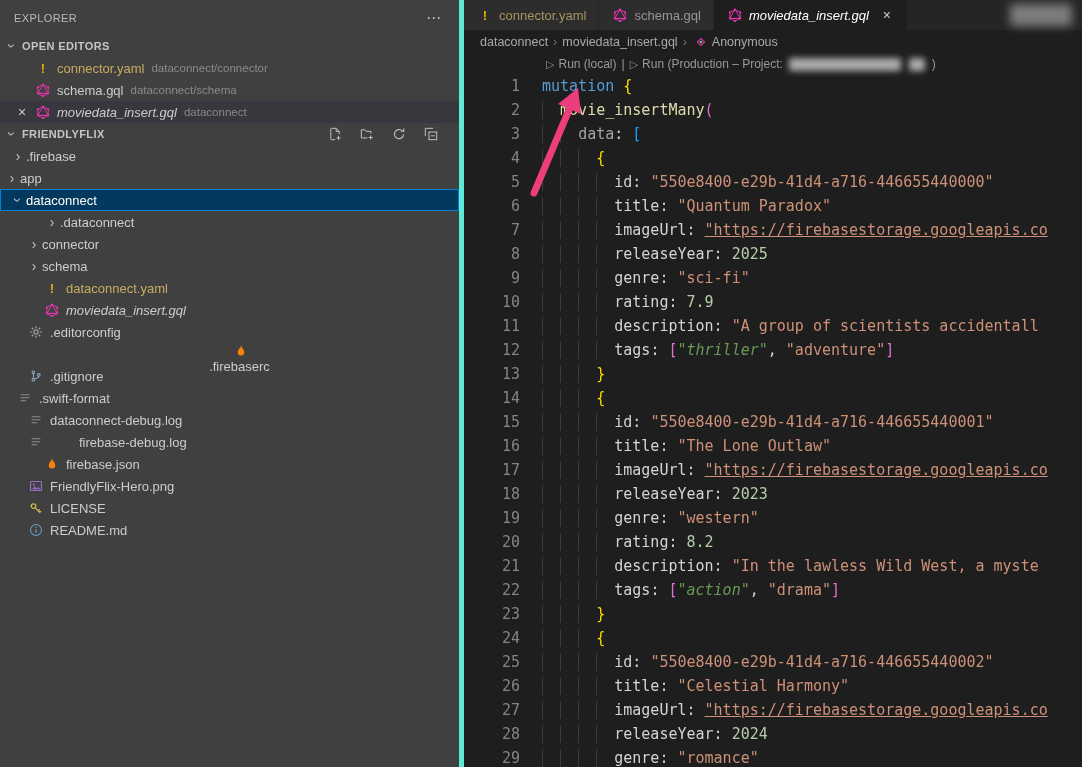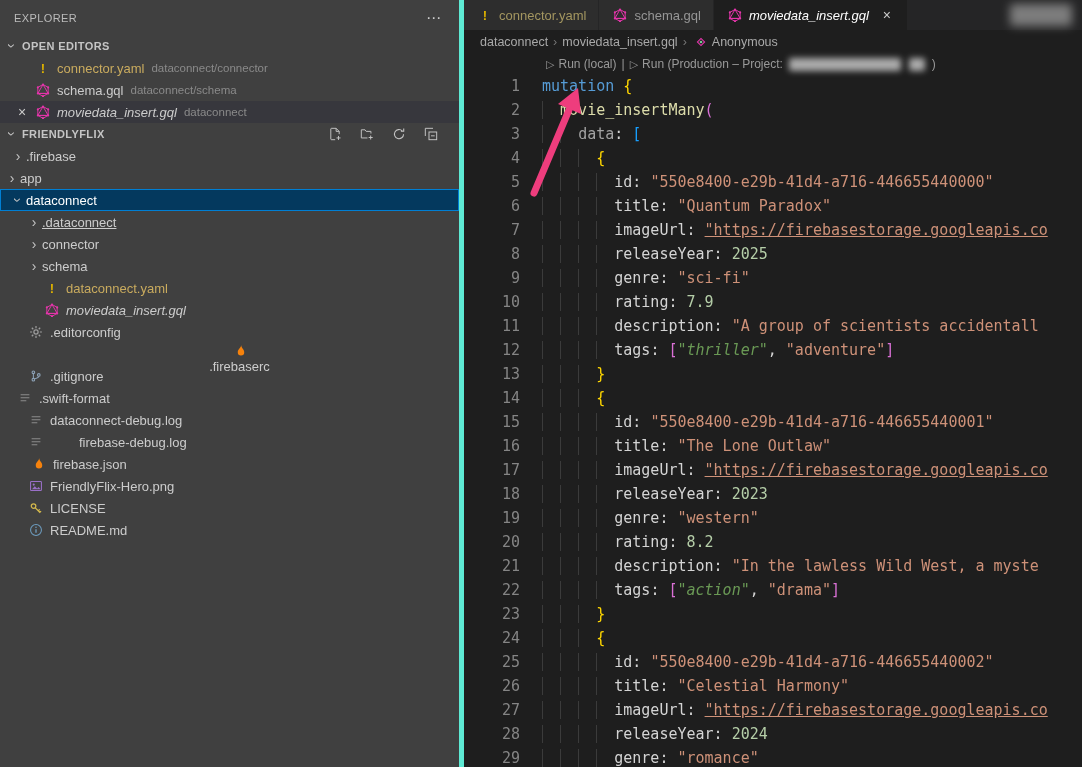--- a/index.html
+++ b/index.html
@@ -197,21 +197,21 @@
           <span class="fname">.firebase</span>
         </div>
         <div class="row tree" style="padding-left: 4px;">
           <span class="chev"></span>
           <span class="fname">app</span>
         </div>
         <div class="row tree selected" style="padding-left: 10px;">
           <span class="chev exp"></span>
           <span class="fname">dataconnect</span>
         </div>
-        <div class="row tree" style="padding-left: 26px; text-decoration: underline;">
+        <div class="row tree" style="padding-left: 44px;">
           <span class="chev"></span>
           <span class="fname">.dataconnect</span>
         </div>
         <div class="row tree" style="padding-left: 26px;">
           <span class="chev"></span>
           <span class="fname">connector</span>
         </div>
         <div class="row tree" style="padding-left: 26px;">
           <span class="chev"></span>
           <span class="fname">schema</span>
@@ -289,21 +289,21 @@
           <span class="fname">dataconnect-debug.log</span>
         </div>
         <div class="row tree" style="padding-left: 27px; gap: 29px;">
           <span class="fic">
             <svg viewBox="0 0 16 16">
               <path d="M3 4.2h10M3 7.7h10M3 11.2h6.5" stroke="#8a8a8a" stroke-width="1.2" fill="none"></path>
             </svg>
           </span>
           <span class="fname">firebase-debug.log</span>
         </div>
-        <div class="row tree" style="padding-left: 30px;">
+        <div class="row tree" style="padding-left: 43px;">
           <span class="fic">
             <svg viewBox="0 0 16 16">
               <path d="M8 .8c.7 3.1-3.7 5-3.7 8.5a3.7 3.7 0 0 0 7.4 0C11.7 6 8.6 5.1 8 .8z" fill="#f6820c"></path>
             </svg>
           </span>
           <span class="fname">firebase.json</span>
         </div>
         <div class="row tree" style="padding-left: 27px;">
           <span class="fic">
             <svg viewBox="0 0 16 16">

